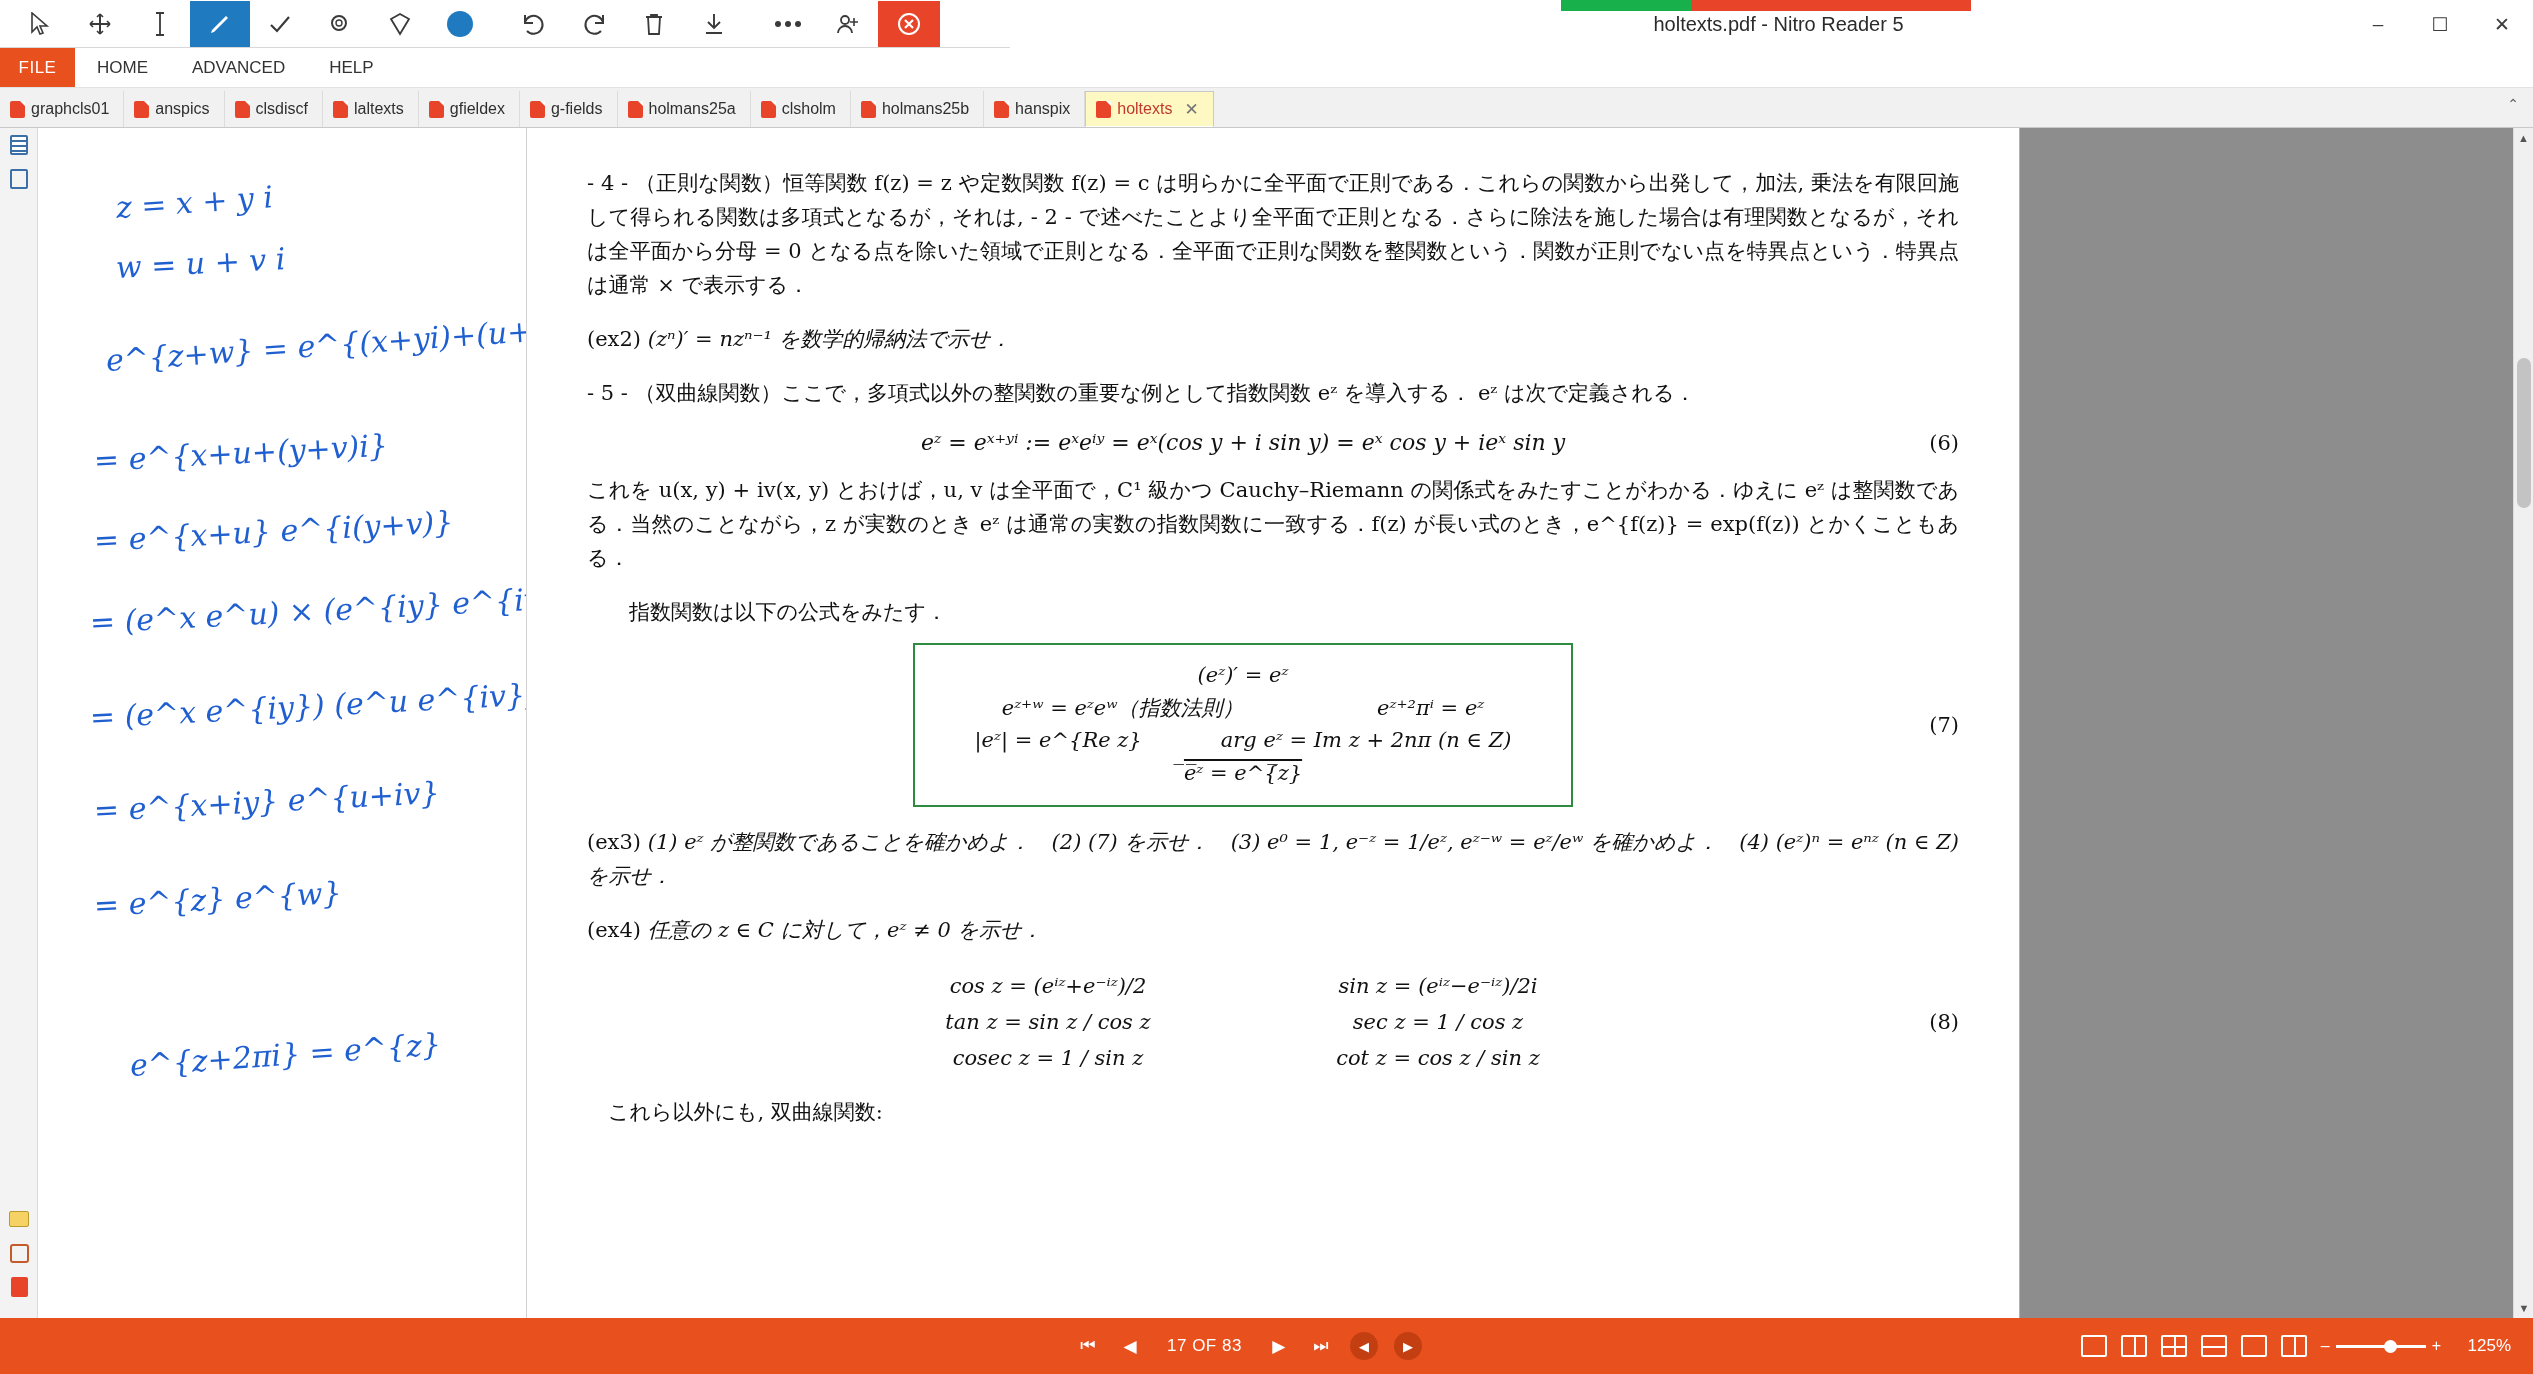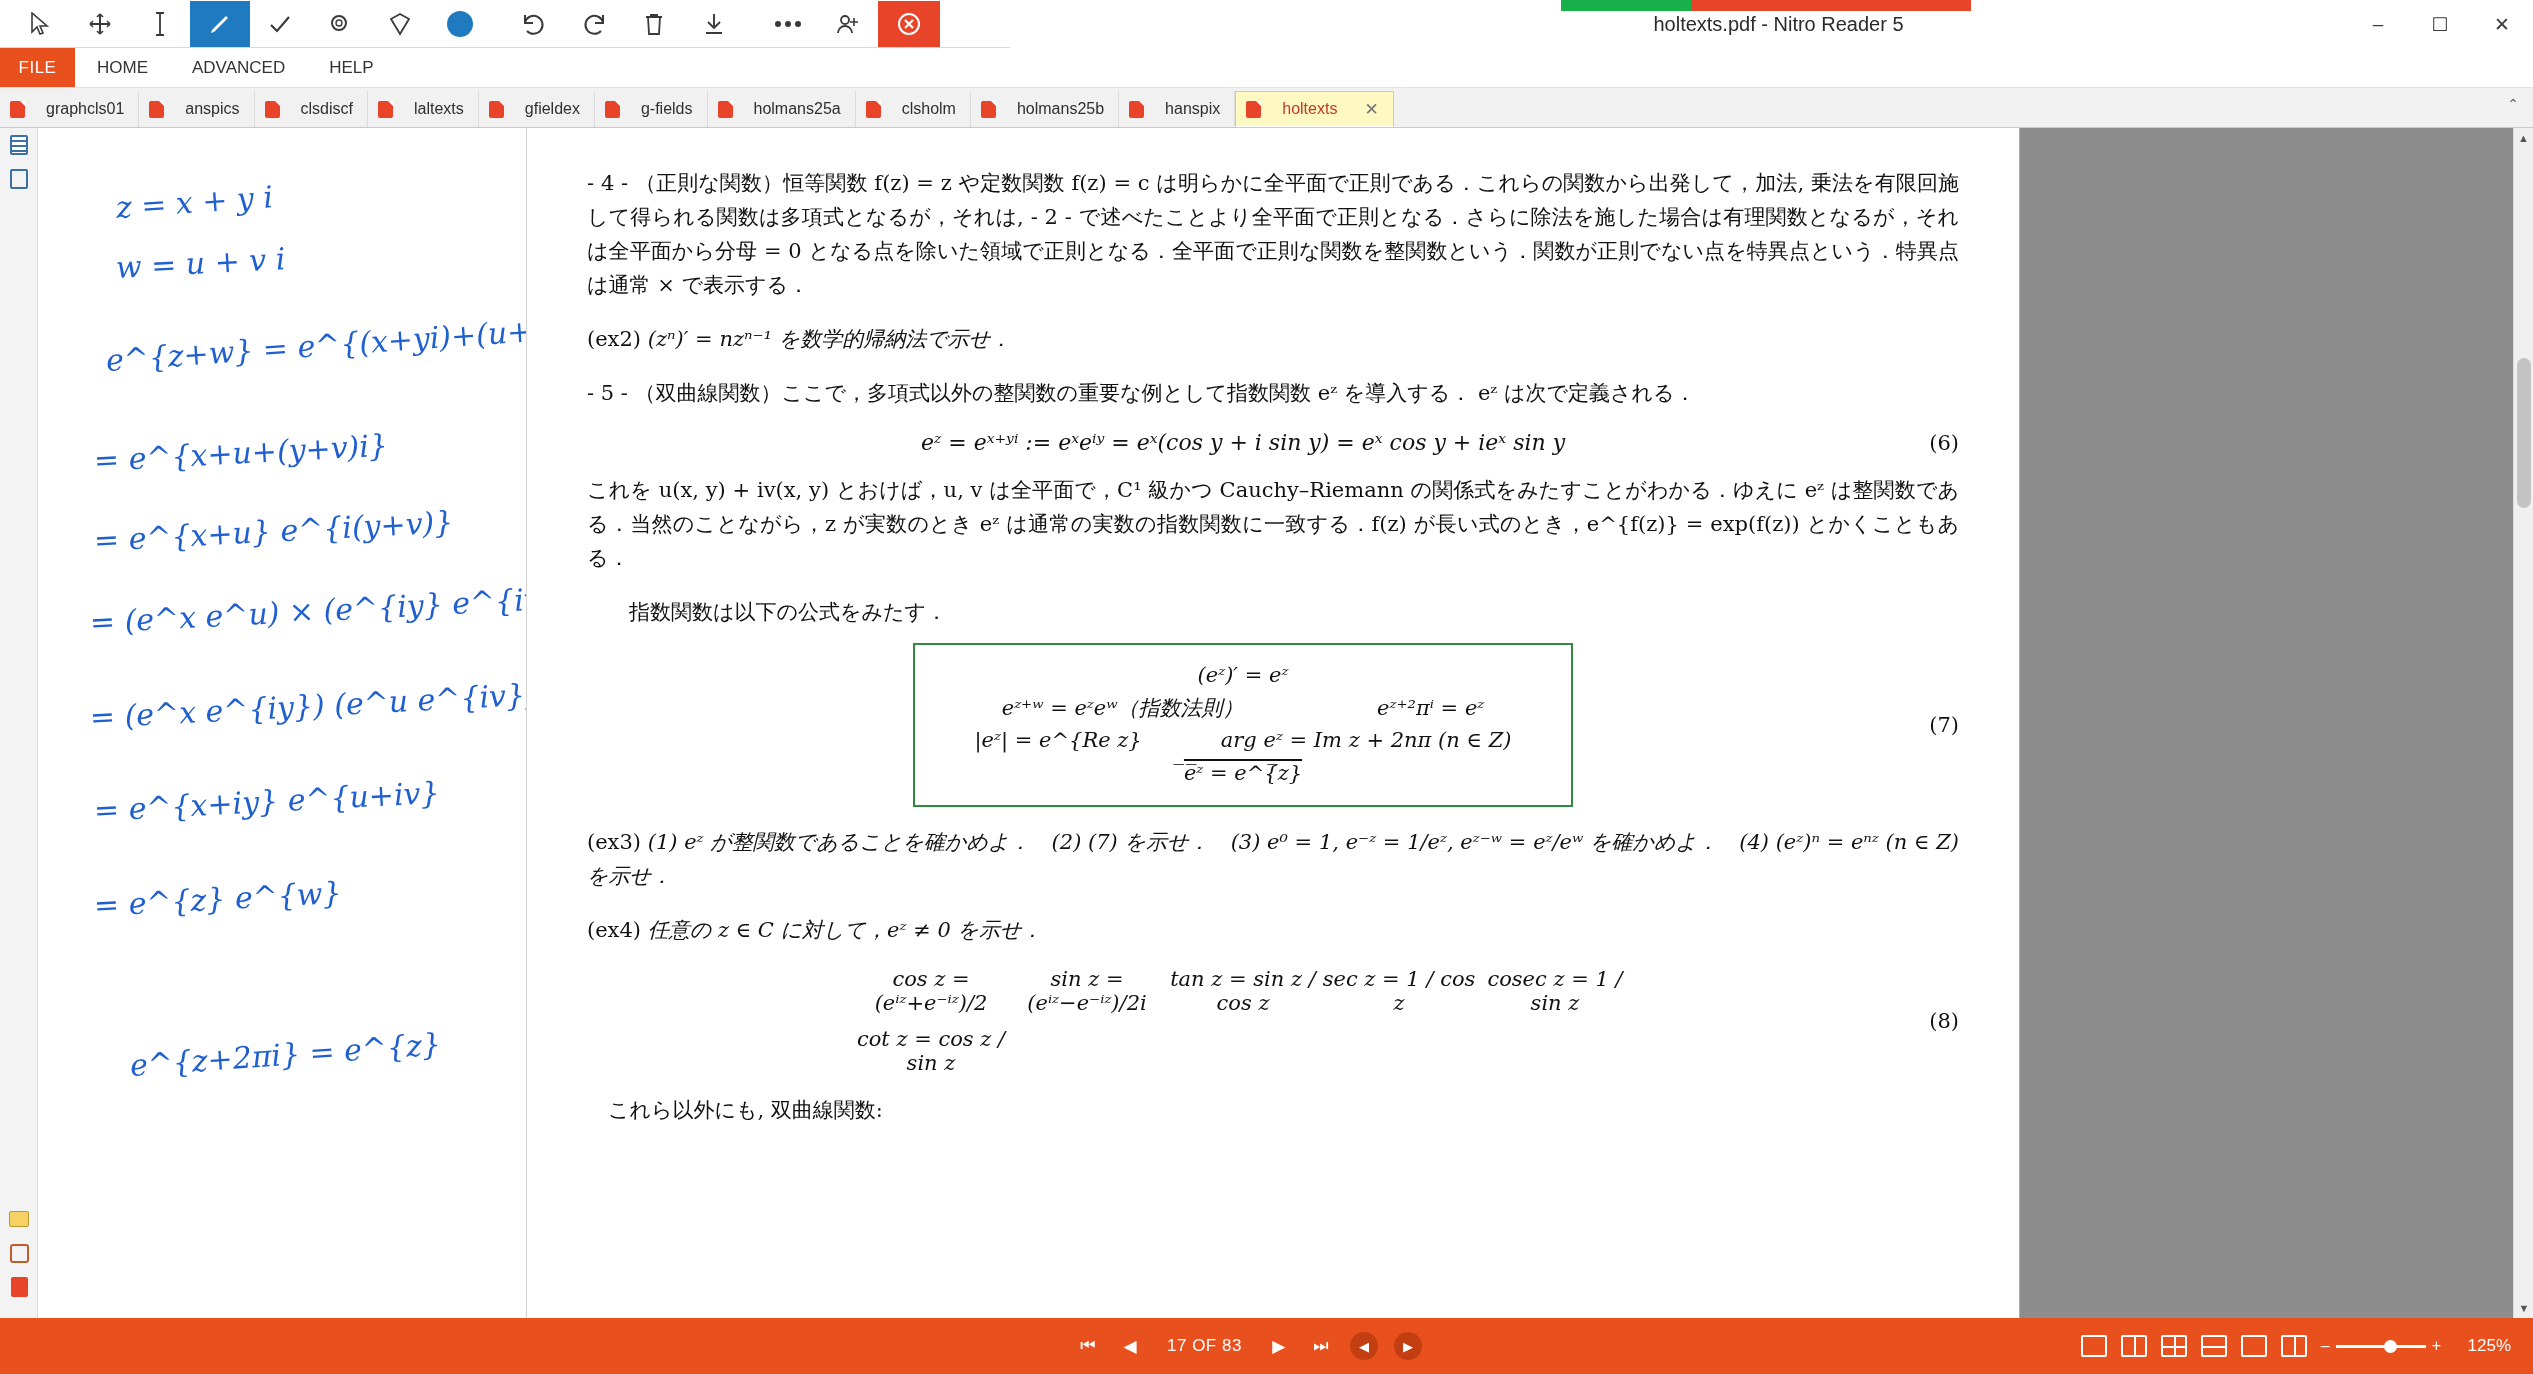--- a/index.html
+++ b/index.html
@@ -103,21 +103,21 @@
     display: flex; align-items: flex-end;
     border-bottom: 1px solid #c9c9c9;
     z-index: 19;
   }
   .doc-tab {
     display: flex; align-items: center;
     height: 36px; padding: 0 14px 0 10px;
     font-size: 16px; color: #2f2f2f;
     border-right: 1px solid #dcdcdc;
     background: #f1f1f1;
-    gap: 21px;
+    gap: 6px;
     justify-content: flex-end;
   }
   .doc-tab.active {
     background: #fef9c3;
     border: 1px solid #c9c9c9;
     border-bottom: 1px solid #ffffff;
     color: #c0392b;
   }
   .tab-icon {
     width: 15px; height: 17px; border-radius: 2px;
@@ -207,23 +207,23 @@
     padding: 14px 20px 16px 20px;
     width: 660px;
     margin: 0 auto;
     font-size: 21px;
     line-height: 1.55;
   }
   .fbox-line { display: flex; justify-content: space-around; }
   .fbox-center { text-align: center; }
   .trig-grid {
     display: grid;
-    grid-template-columns: repeat(5, 1fr);
+    grid-template-columns: repeat(2, 1fr);
     row-gap: 12px;
-    width: 780px; margin: 0 auto;
+    width: 780px; margin: 7px auto;
     font-size: 21px; text-align: center;
   }
   .overline { text-decoration: overline; }
 
   
   .speech-overlay {
     position: absolute; left: 2158px; top: 128px;
     width: 355px; height: 60px;
     background: #2d2d2d;
     color: #ffffff;

